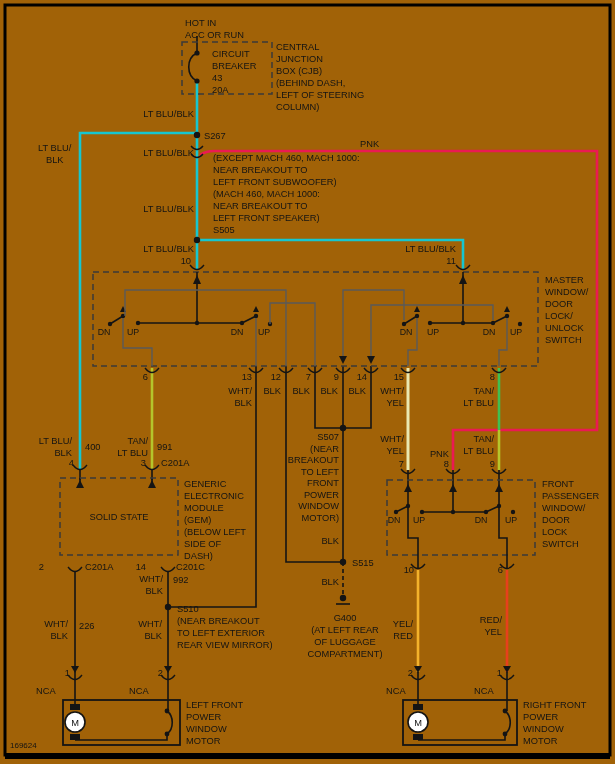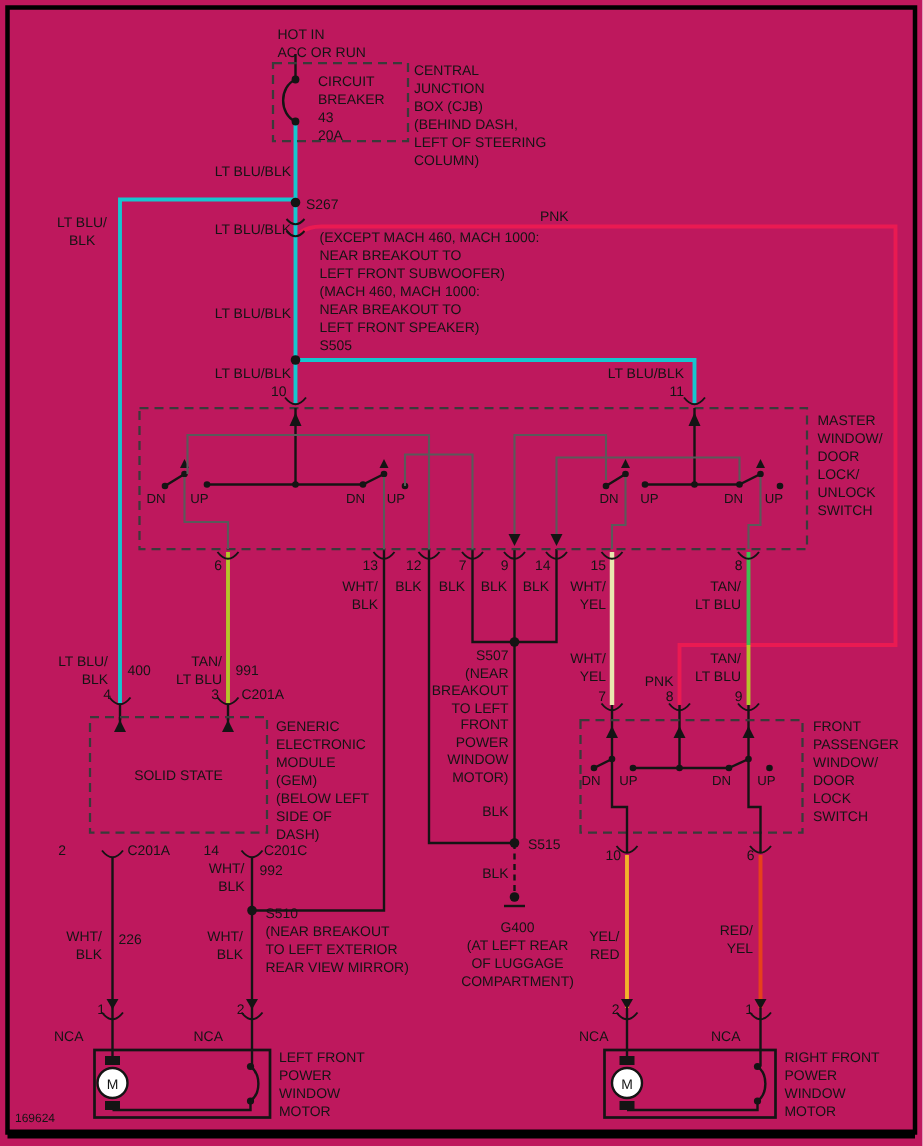--- a/index.html
+++ b/index.html
@@ -1,16 +1,16 @@
 <!DOCTYPE html>
 <html><head>
 <meta charset="utf-8">
 <style>
   html,body{margin:0;padding:0;background:#fff;}
-  .page{width:615px;height:764px;position:relative;background:#be185d;overflow:hidden;}
+  .page{width:615px;height:764px;position:relative;background:#a16207;overflow:hidden;}
   svg{display:block;}
   text{font-family:"Liberation Sans","DejaVu Sans",sans-serif;fill:#141414;}
   .t9{font-size:9.3px;}
   .t8{font-size:8.8px;}
   .t7{font-size:8px;}
   .wire{fill:none;stroke-linecap:butt;stroke-linejoin:miter;}
   .thin{fill:none;stroke:#141414;stroke-width:1.6;}
   .inner{fill:none;stroke:#5a5a5a;stroke-width:1.4;}
   .dashbox{fill:none;stroke:#3a3a3a;stroke-width:1.5;stroke-dasharray:6 4;}
   .solidbox{fill:none;stroke:#141414;stroke-width:1.8;}

